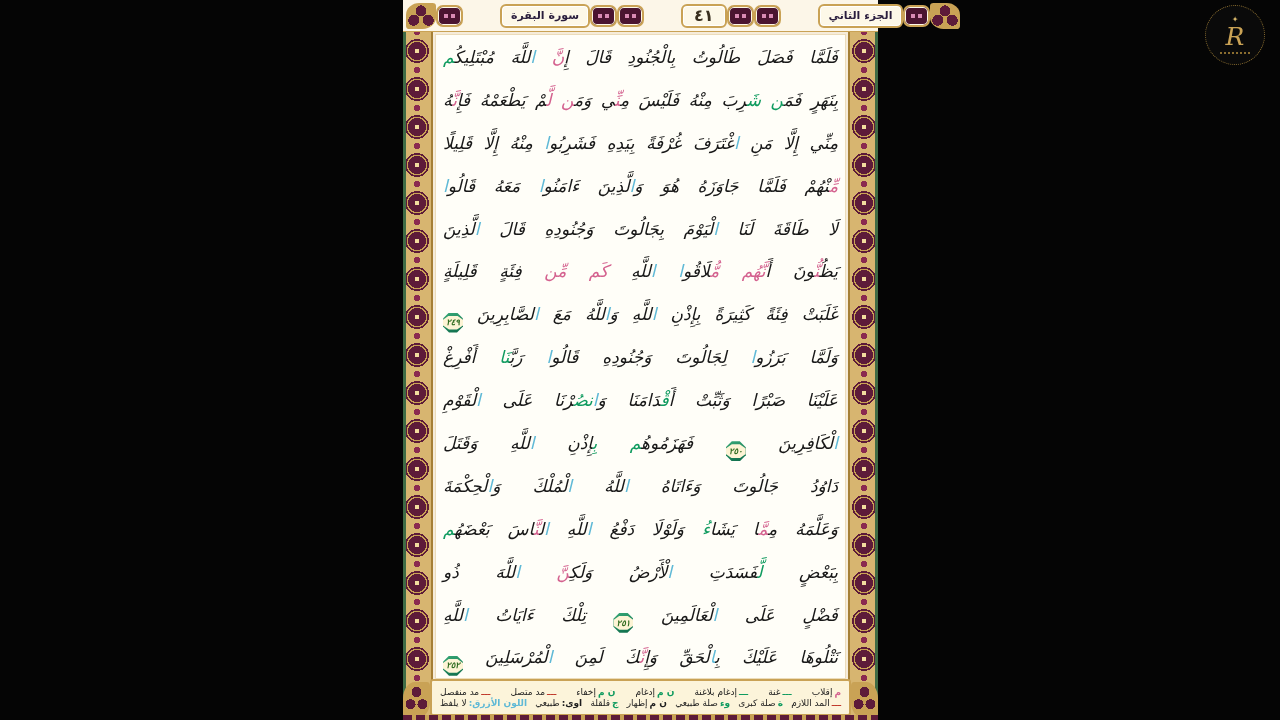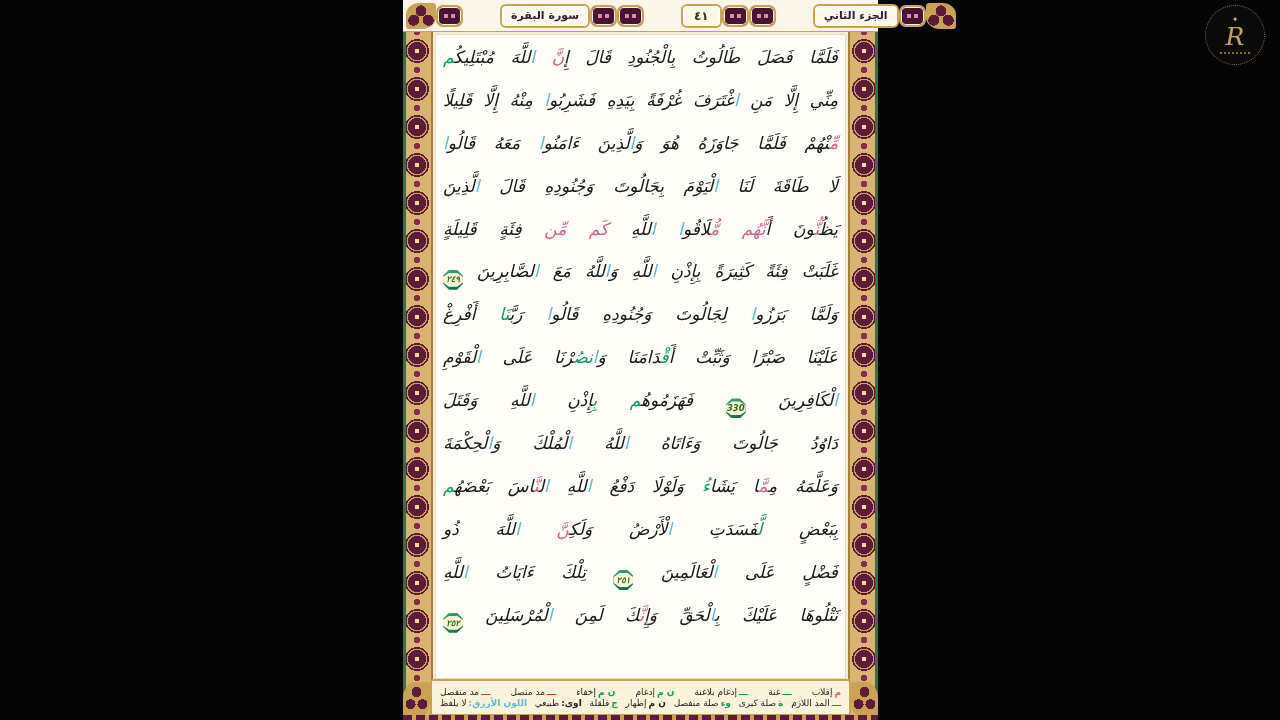--- a/index.html
+++ b/index.html
@@ -41,21 +41,21 @@
     box-shadow:0 0 0 1px #fdf8e8 inset;
   }
   .cartouche{
     height:24px;box-sizing:border-box;flex:0 0 auto;
     background:#fdf8e8;border:2px solid #c9a255;border-radius:6px;
     display:flex;align-items:center;justify-content:center;padding:0 9px;
     color:#2a1e3d;font-weight:bold;font-size:11px;white-space:nowrap;
     box-shadow:0 0 0 1px #ffffff inset;
     margin-left:37px;
   }
-  .cartouche.page-num{font-size:12px;color:#3a3020;padding:0 11px;}
+  .cartouche.page-num{font-size:16px;color:#3a3020;padding:0 11px;}
   .corner{
     width:30px;height:26px;flex:0 0 auto;border-radius:45% 12% 45% 12%;
     background:
       radial-gradient(circle at 50% 30%, #5d1b39 0 5.5px, transparent 5.5px),
       radial-gradient(circle at 26% 66%, #5d1b39 0 5.5px, transparent 5.5px),
       radial-gradient(circle at 74% 66%, #5d1b39 0 5.5px, transparent 5.5px),
       #c9a255;
   }
   .corner.flip{border-radius:12% 45% 12% 45%;}
   
@@ -145,31 +145,32 @@
     </span>
     <span class="hmed"></span>
     <span class="corner flip"></span>
   </div>
 
   <div class="strip strip-left"></div>
   <div class="strip strip-right"></div>
 
   <div class="text-area">
       <div class="qline"><span class="seg-ink">فَلَمَّا فَصَلَ طَالُوتُ بِالْجُنُودِ قَالَ إِ</span><span class="seg-pink">نَّ</span><span class="seg-ink"> </span><span class="seg-blue">ا</span><span class="seg-ink">للَّهَ مُبْتَلِيكُ</span><span class="seg-green">م</span></div>
+      <div class="qline"><span class="seg-ink">بِنَهَرٍ فَمَ</span><span class="seg-green">ن شَ</span><span class="seg-ink">رِبَ مِنْهُ فَلَيْسَ مِ</span><span class="seg-pink">نِّ</span><span class="seg-ink">ي وَمَ</span><span class="seg-pink">ن لَّ</span><span class="seg-ink">مْ يَطْعَمْهُ فَإِ</span><span class="seg-pink">نَّ</span><span class="seg-ink">هُ</span></div>
       <div class="qline"><span class="seg-ink">مِنِّي إِلَّا مَنِ </span><span class="seg-blue">ا</span><span class="seg-ink">غْتَرَفَ غُرْفَةً بِيَدِهِ فَشَرِبُو</span><span class="seg-blue">ا</span><span class="seg-ink"> مِنْهُ إِلَّا قَلِيلًا</span></div>
       <div class="qline"><span class="seg-pink">مِّ</span><span class="seg-ink">نْهُمْ فَلَمَّا جَاوَزَهُ هُوَ وَ</span><span class="seg-blue">ا</span><span class="seg-ink">لَّذِينَ ءَامَنُو</span><span class="seg-blue">ا</span><span class="seg-ink"> مَعَهُ قَالُو</span><span class="seg-blue">ا</span></div>
       <div class="qline"><span class="seg-ink">لَا طَاقَةَ لَنَا </span><span class="seg-blue">ا</span><span class="seg-ink">لْيَوْمَ بِجَالُوتَ وَجُنُودِهِ قَالَ </span><span class="seg-blue">ا</span><span class="seg-ink">لَّذِينَ</span></div>
       <div class="qline"><span class="seg-ink">يَظُ</span><span class="seg-pink">نُّ</span><span class="seg-ink">ونَ أَ</span><span class="seg-pink">نَّهُم مُّ</span><span class="seg-ink">لَاقُو</span><span class="seg-blue">ا</span><span class="seg-ink"> </span><span class="seg-blue">ا</span><span class="seg-ink">للَّهِ </span><span class="seg-pink">كَم مِّن</span><span class="seg-ink"> فِئَةٍ قَلِيلَةٍ</span></div>
       <div class="qline"><span class="seg-ink">غَلَبَتْ فِئَةً كَثِيرَةً بِإِذْنِ </span><span class="seg-blue">ا</span><span class="seg-ink">للَّهِ وَ</span><span class="seg-blue">ا</span><span class="seg-ink">للَّهُ مَعَ </span><span class="seg-blue">ا</span><span class="seg-ink">لصَّابِرِينَ </span><span class="ayah">
           <b>٢٤٩</b>
         </span></div>
       <div class="qline"><span class="seg-ink">وَلَمَّا بَرَزُو</span><span class="seg-blue">ا</span><span class="seg-ink"> لِجَالُوتَ وَجُنُودِهِ قَالُو</span><span class="seg-blue">ا</span><span class="seg-ink"> رَبَّ</span><span class="seg-green">نَا</span><span class="seg-ink"> أَفْرِغْ</span></div>
       <div class="qline"><span class="seg-ink">عَلَيْنَا صَبْرًا وَثَبِّتْ أَ</span><span class="seg-green">قْ</span><span class="seg-ink">دَامَنَا وَ</span><span class="seg-blue">ا</span><span class="seg-green">نصُ</span><span class="seg-ink">رْنَا عَلَى </span><span class="seg-blue">ا</span><span class="seg-ink">لْقَوْمِ</span></div>
       <div class="qline"><span class="seg-blue">ا</span><span class="seg-ink">لْكَافِرِينَ </span><span class="ayah">
-          <b>330</b>
+          <b>٢٥٠</b>
         </span><span class="seg-ink"> فَهَزَمُوهُ</span><span class="seg-green">م بِ</span><span class="seg-ink">إِذْنِ </span><span class="seg-blue">ا</span><span class="seg-ink">للَّهِ وَقَتَلَ</span></div>
       <div class="qline"><span class="seg-ink">دَاوُدُ جَالُوتَ وَءَاتَاهُ </span><span class="seg-blue">ا</span><span class="seg-ink">للَّهُ </span><span class="seg-blue">ا</span><span class="seg-ink">لْمُلْكَ وَ</span><span class="seg-blue">ا</span><span class="seg-ink">لْحِكْمَةَ</span></div>
       <div class="qline"><span class="seg-ink">وَعَلَّمَهُ مِ</span><span class="seg-pink">مَّ</span><span class="seg-ink">ا يَشَا</span><span class="seg-green">ءُ</span><span class="seg-ink"> وَلَوْلَا دَفْعُ </span><span class="seg-blue">ا</span><span class="seg-ink">للَّهِ </span><span class="seg-blue">ا</span><span class="seg-ink">ل</span><span class="seg-pink">نَّ</span><span class="seg-ink">اسَ بَعْضَهُ</span><span class="seg-green">م</span></div>
       <div class="qline"><span class="seg-ink">بِبَعْضٍ </span><span class="seg-green">لَّ</span><span class="seg-ink">فَسَدَتِ </span><span class="seg-blue">ا</span><span class="seg-ink">لْأَرْضُ وَلَكِ</span><span class="seg-pink">نَّ</span><span class="seg-ink"> </span><span class="seg-blue">ا</span><span class="seg-ink">للَّهَ ذُو</span></div>
       <div class="qline"><span class="seg-ink">فَضْلٍ عَلَى </span><span class="seg-blue">ا</span><span class="seg-ink">لْعَالَمِينَ </span><span class="ayah">
           <b>٢٥١</b>
         </span><span class="seg-ink"> تِلْكَ ءَايَاتُ </span><span class="seg-blue">ا</span><span class="seg-ink">للَّهِ</span></div>
       <div class="qline"><span class="seg-ink">نَتْلُوهَا عَلَيْكَ بِ</span><span class="seg-blue">ا</span><span class="seg-ink">لْحَقِّ وَإِ</span><span class="seg-pink">نَّ</span><span class="seg-ink">كَ لَمِنَ </span><span class="seg-blue">ا</span><span class="seg-ink">لْمُرْسَلِينَ </span><span class="ayah">
           <b>٢٥٢</b>
         </span></div>
@@ -210,21 +211,21 @@
         <span class="legend-item">
           <span class="sym" style="color: rgb(192, 57, 43);">ـــ</span>
           <span>المد اللازم</span>
         </span>
         <span class="legend-item">
           <span class="sym" style="color: rgb(15, 155, 95);">ة</span>
           <span>صلة كبرى</span>
         </span>
         <span class="legend-item">
           <span class="sym" style="color: rgb(15, 155, 95); text-align: center;">وء</span>
-          <span>صلة منفصل</span>
+          <span>صلة طبيعي</span>
         </span>
         <span class="legend-item">
           <span class="sym" style="color: rgb(29, 29, 29);">ن م</span>
           <span>إظهار</span>
         </span>
         <span class="legend-item">
           <span class="sym" style="color: rgb(15, 155, 95);">ج</span>
           <span>قلقلة</span>
         </span>
         <span class="legend-item">

